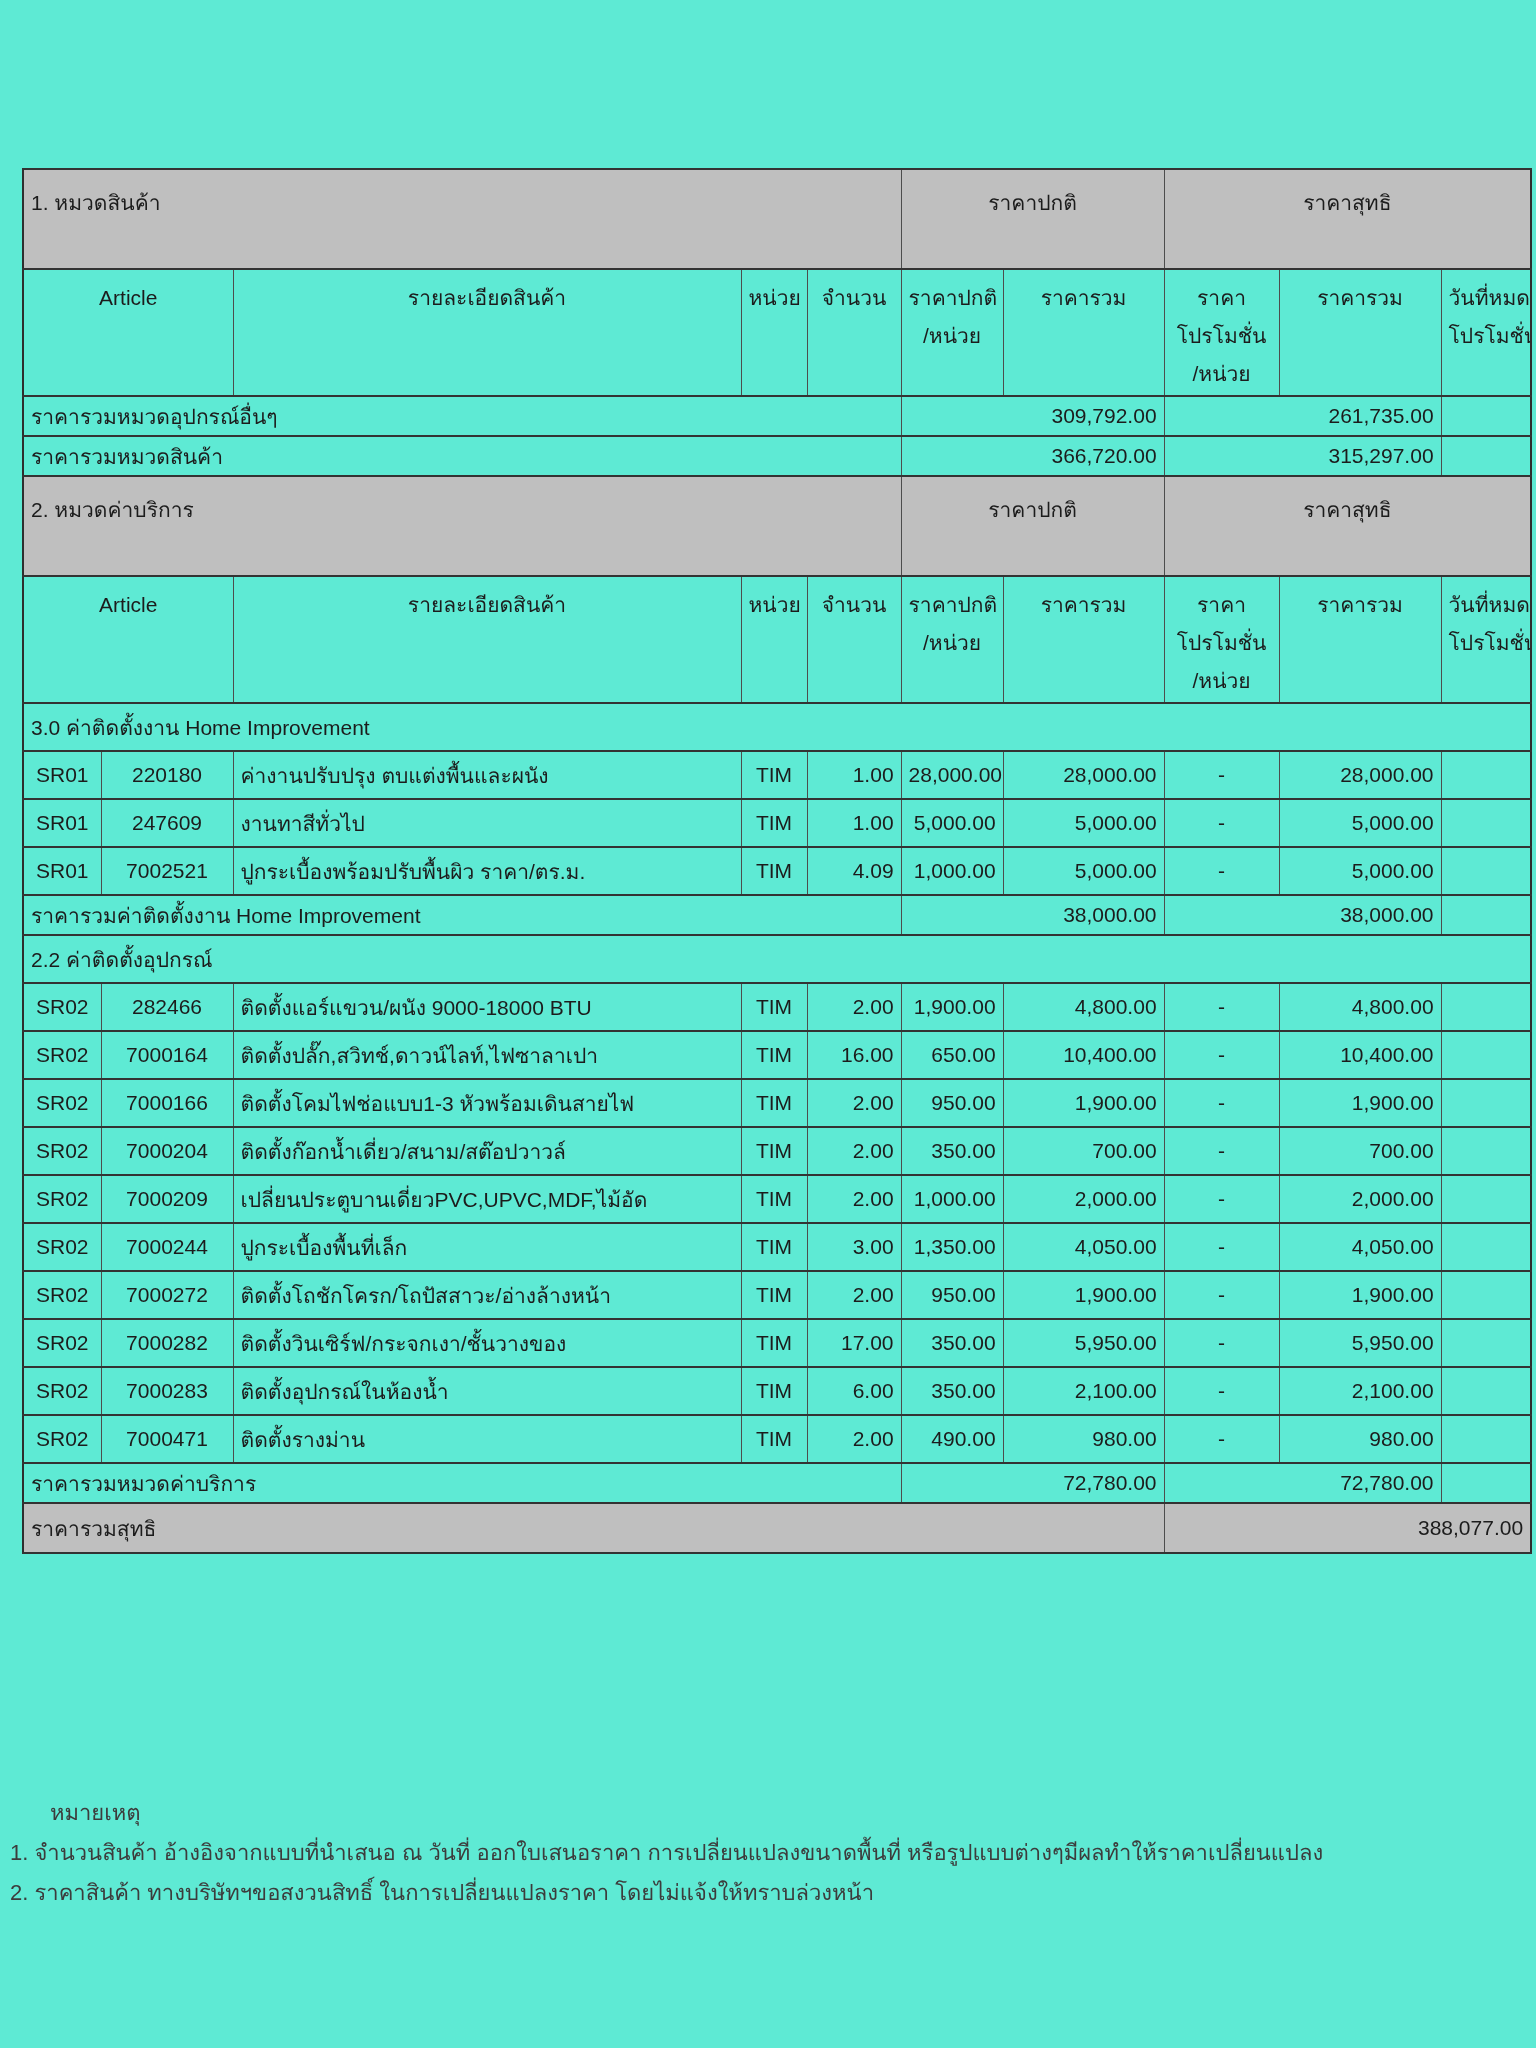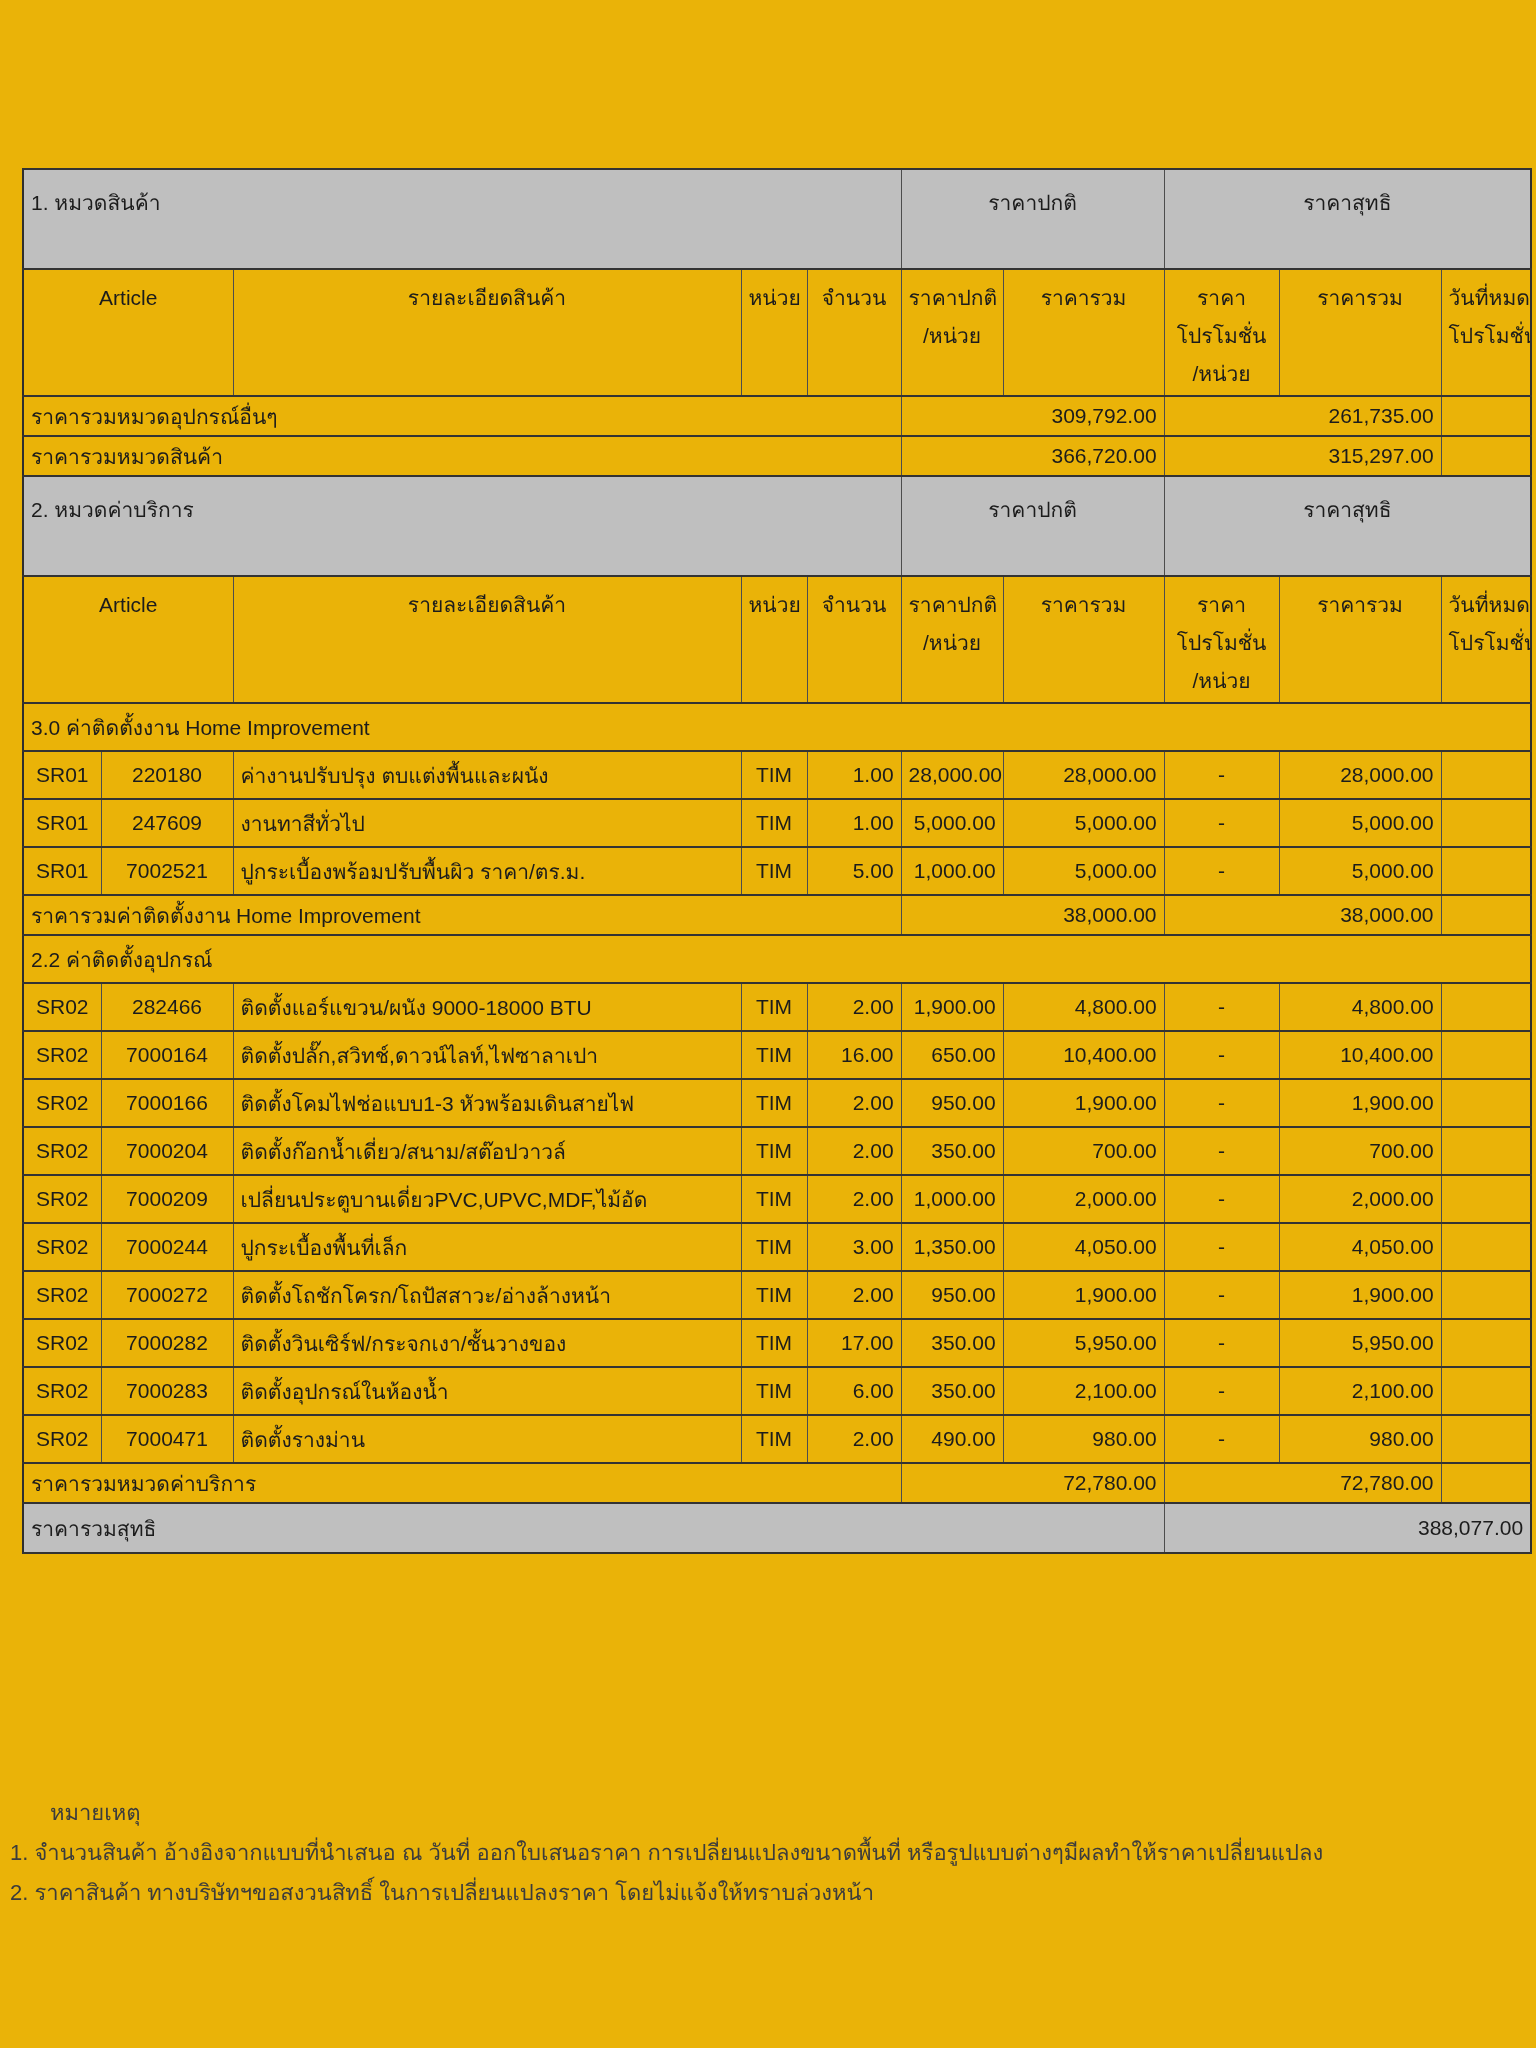--- a/index.html
+++ b/index.html
@@ -4,21 +4,21 @@
 <style>
   * { box-sizing: border-box; margin: 0; padding: 0; }
   html, body { background: #ffffff; }
   body {
     width: 1536px; height: 2048px;
     font-family: "Liberation Sans", "DejaVu Sans", sans-serif;
     color: #1c1c1c;
     position: relative;
     overflow: hidden;
   }
-  .sheet { position: absolute; inset: 0; background: #eab308; }
+  .sheet { position: absolute; inset: 0; background: #5eead4; }
 
   table.quote {
     position: absolute; left: 22px; top: 168px;
     width: 1508px;
     border-collapse: collapse; table-layout: fixed;
     font-size: 21px;
     border: 2px solid #2e2e2e;
   }
   td {
     border-left: 1px solid #4d4d4d;
@@ -173,21 +173,21 @@
           <td class="ta-c">-</td>
           <td class="ta-r">5,000.00</td>
           <td class="ta-c"></td>
         </tr>
 
         <tr class="row-data">
           <td class="ta-c">SR01</td>
           <td class="ta-c">7002521</td>
           <td class="ta-l">ปูกระเบื้องพร้อมปรับพื้นผิว ราคา/ตร.ม.</td>
           <td class="ta-c">TIM</td>
-          <td class="ta-r">5.00</td>
+          <td class="ta-r">4.09</td>
           <td class="ta-r">1,000.00</td>
           <td class="ta-r">5,000.00</td>
           <td class="ta-c">-</td>
           <td class="ta-r">5,000.00</td>
           <td class="ta-c"></td>
         </tr>
       </tbody>
     <tbody>
       <tr class="row-sum">
         <td colspan="5" class="ta-l">ราคารวมค่าติดตั้งงาน Home Improvement</td>

